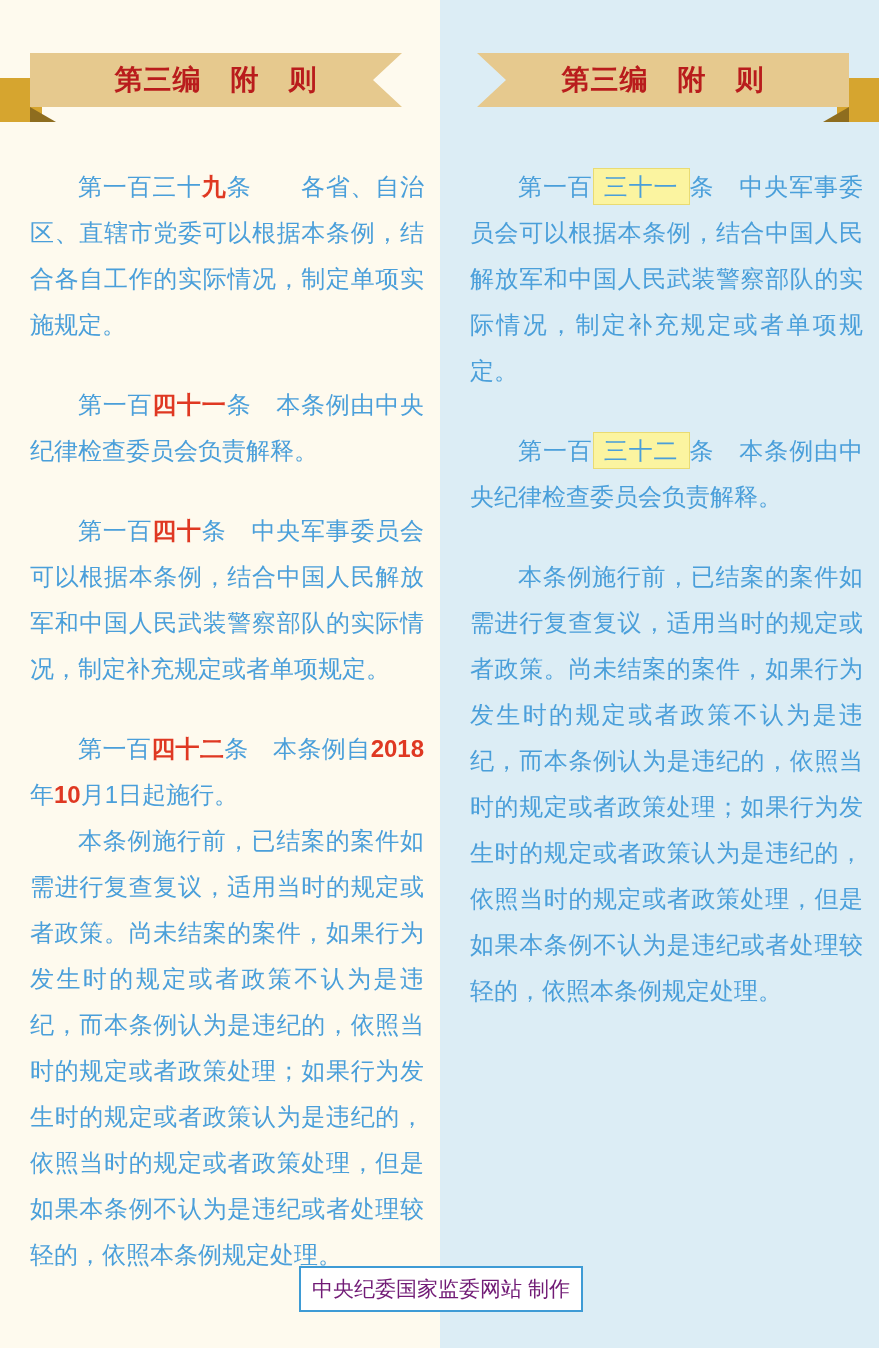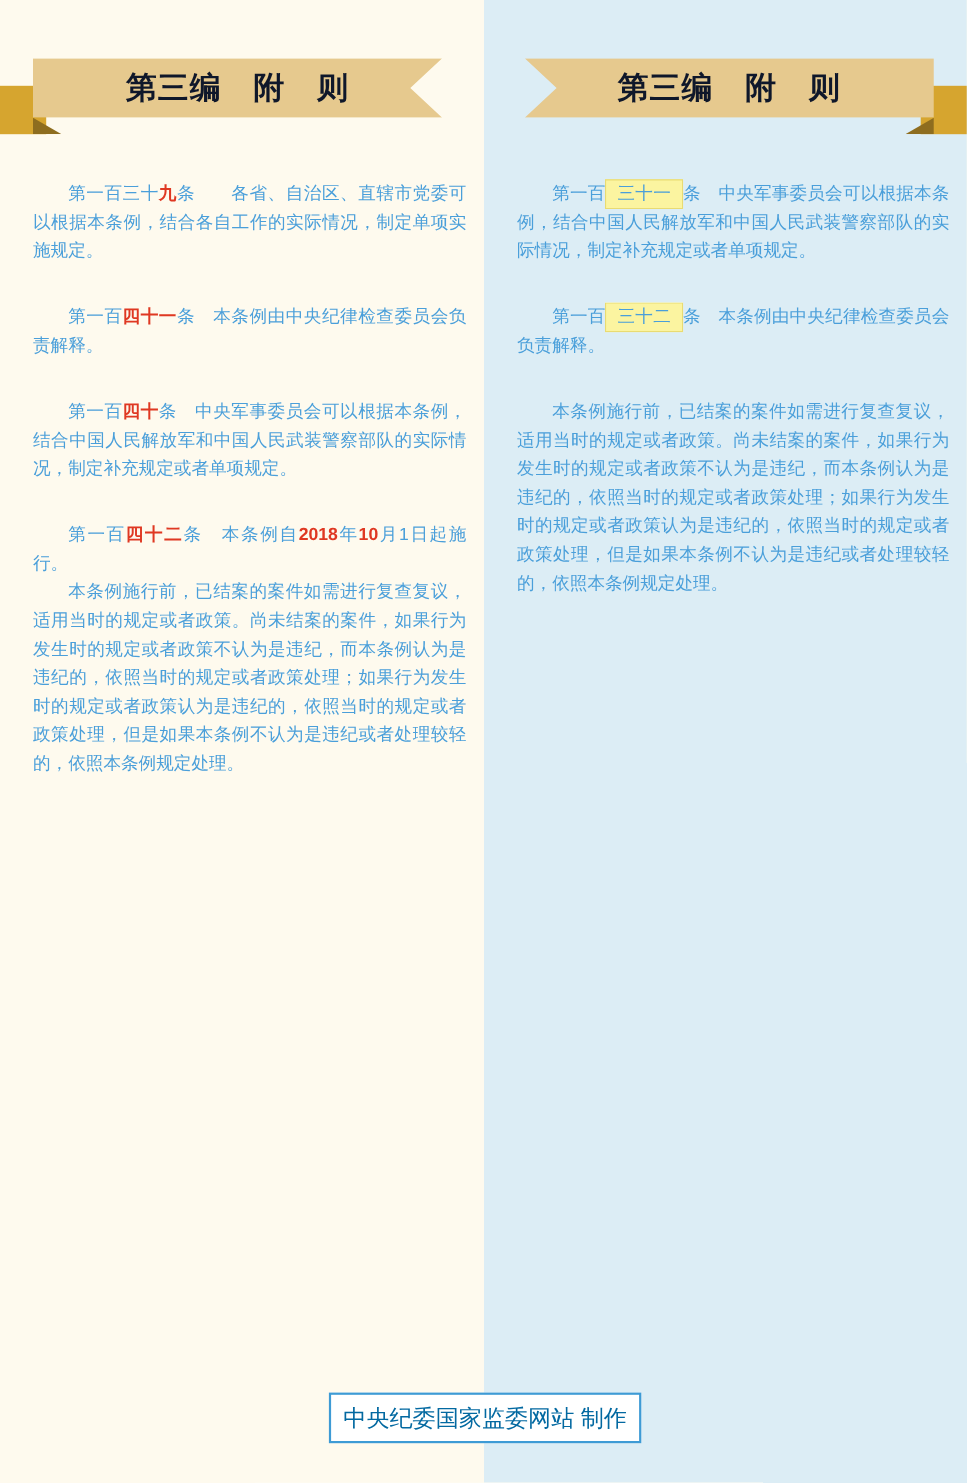--- a/index.html
+++ b/index.html
@@ -14,44 +14,44 @@
   
   .ribbon-tail{position:absolute;top:78px;width:42px;height:44px;background:#D6A52F;z-index:1;}
   .col-left .ribbon-tail{left:0;}
   .col-right .ribbon-tail{right:0;}
   .ribbon-fold{position:absolute;top:107px;width:26px;height:15px;background:#8E6D1F;z-index:1;}
   .col-left .ribbon-fold{left:30px;clip-path:polygon(0 0,100% 100%,0 100%);}
   .col-right .ribbon-fold{right:30px;clip-path:polygon(100% 0,100% 100%,0 100%);}
   .ribbon{
     position:absolute;top:53px;width:372px;height:54px;background:#E6C98E;z-index:2;
     display:flex;align-items:center;justify-content:center;
-    color:#0f172a;font-weight:bold;font-size:28px;letter-spacing:1px;
+    color:#b91c1c;font-weight:bold;font-size:28px;letter-spacing:1px;
   }
   .col-left .ribbon{left:30px;clip-path:polygon(0 0,100% 0,343px 50%,100% 100%,0 100%);}
   .col-right .ribbon{left:37px;clip-path:polygon(0 0,100% 0,100% 100%,0 100%,29px 50%);}
 
   
   .articles{
     position:absolute;top:164px;left:30px;right:16px;
-    color:#4A9FDA;font-size:16px;line-height:26px;text-align:justify;
+    color:#4A9FDA;font-size:24px;line-height:46px;text-align:justify;
   }
   .para{text-indent:2em;margin:0 0 34px 0;}
   .para.flush{margin-bottom:0;}
   .seg-normal{}
   .seg-red-bold{color:#DF3822;font-weight:bold;}
   .seg-yellow-highlight{
     background:#FBF4A0;box-shadow:inset 0 0 0 1px #E9DB72;padding:5px 11px;
   }
 
   
   .credit{
     position:absolute;left:299px;top:1266px;width:284px;height:46px;
     background:#FFFFFF;border:2px solid #3E9BD5;box-sizing:border-box;
     display:flex;align-items:center;justify-content:center;
-    color:#0369a1;font-size:21px;z-index:3;
+    color:#701a75;font-size:21px;z-index:3;
   }
 </style>
 </head>
 <body>
 
 <div class="page">
 
   <div class="col col-left">
     <div class="ribbon-tail"></div>
     <div class="ribbon-fold"></div>

